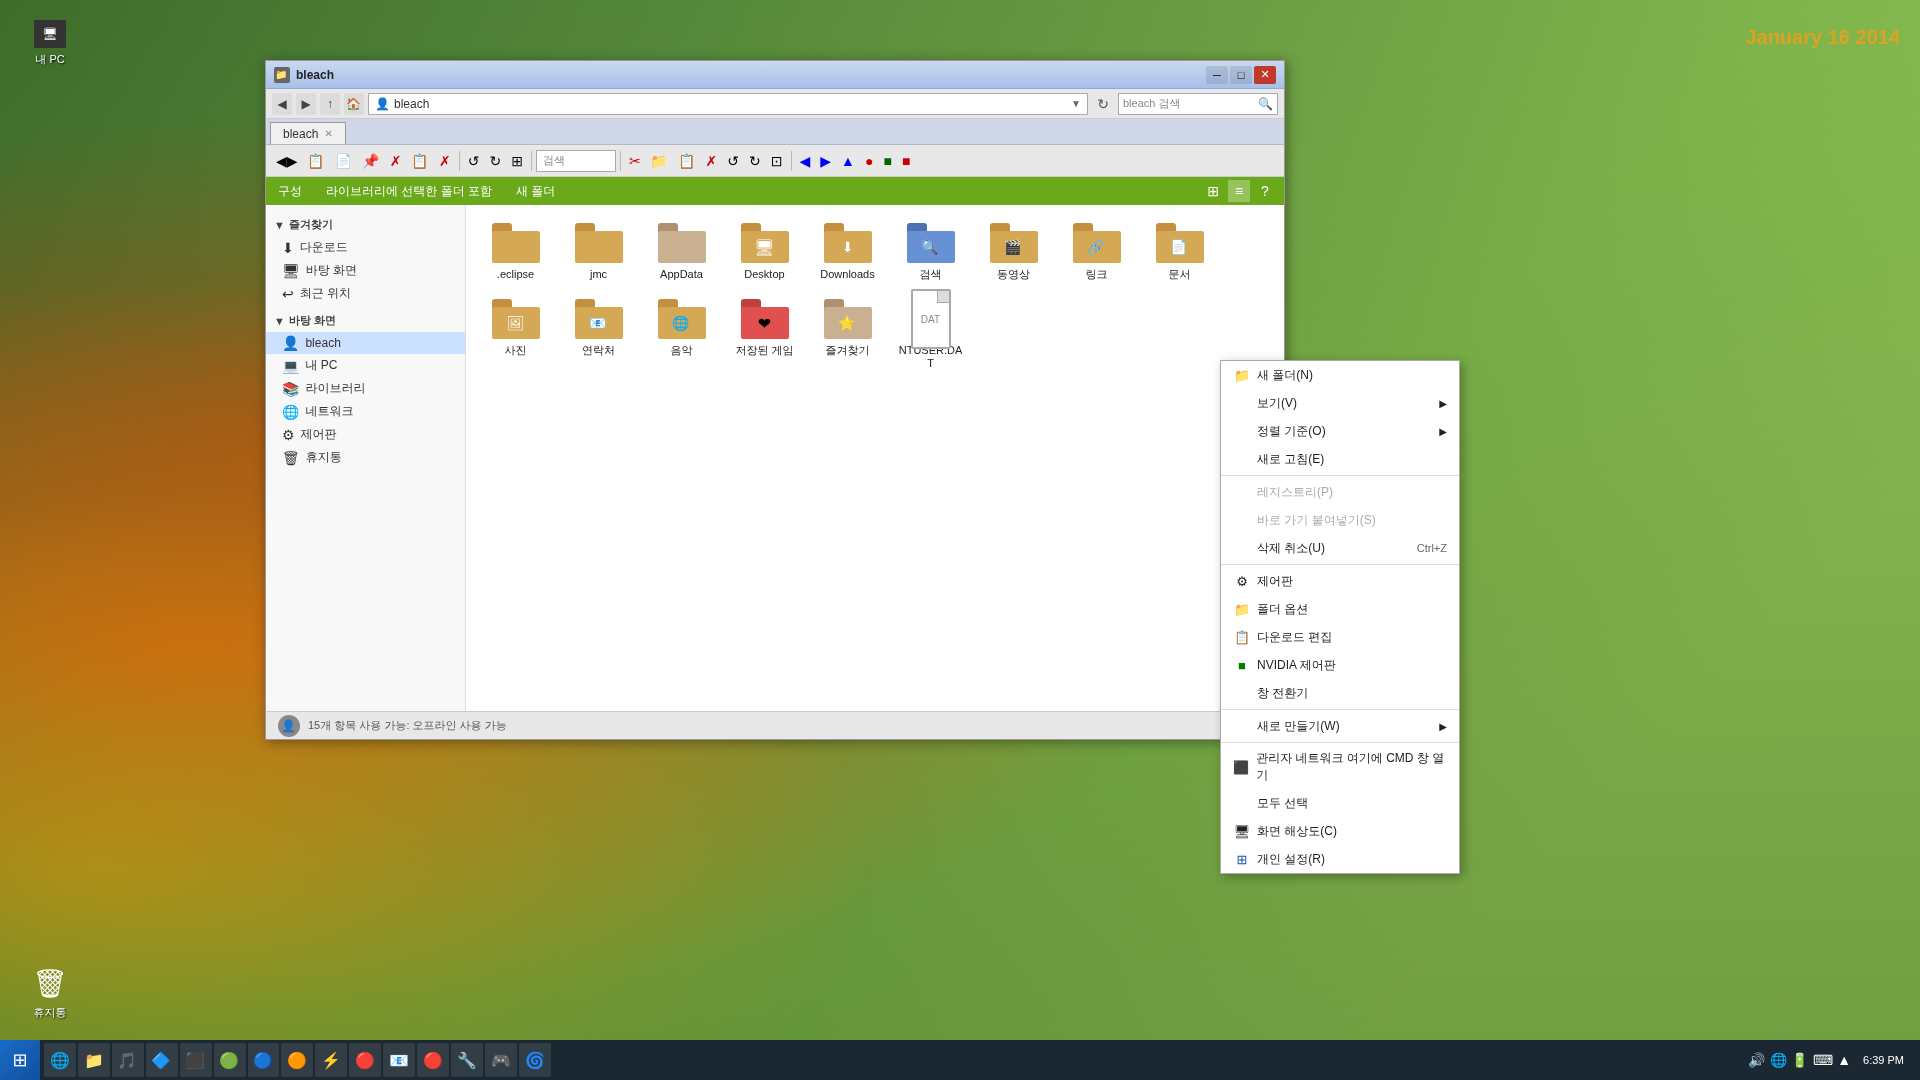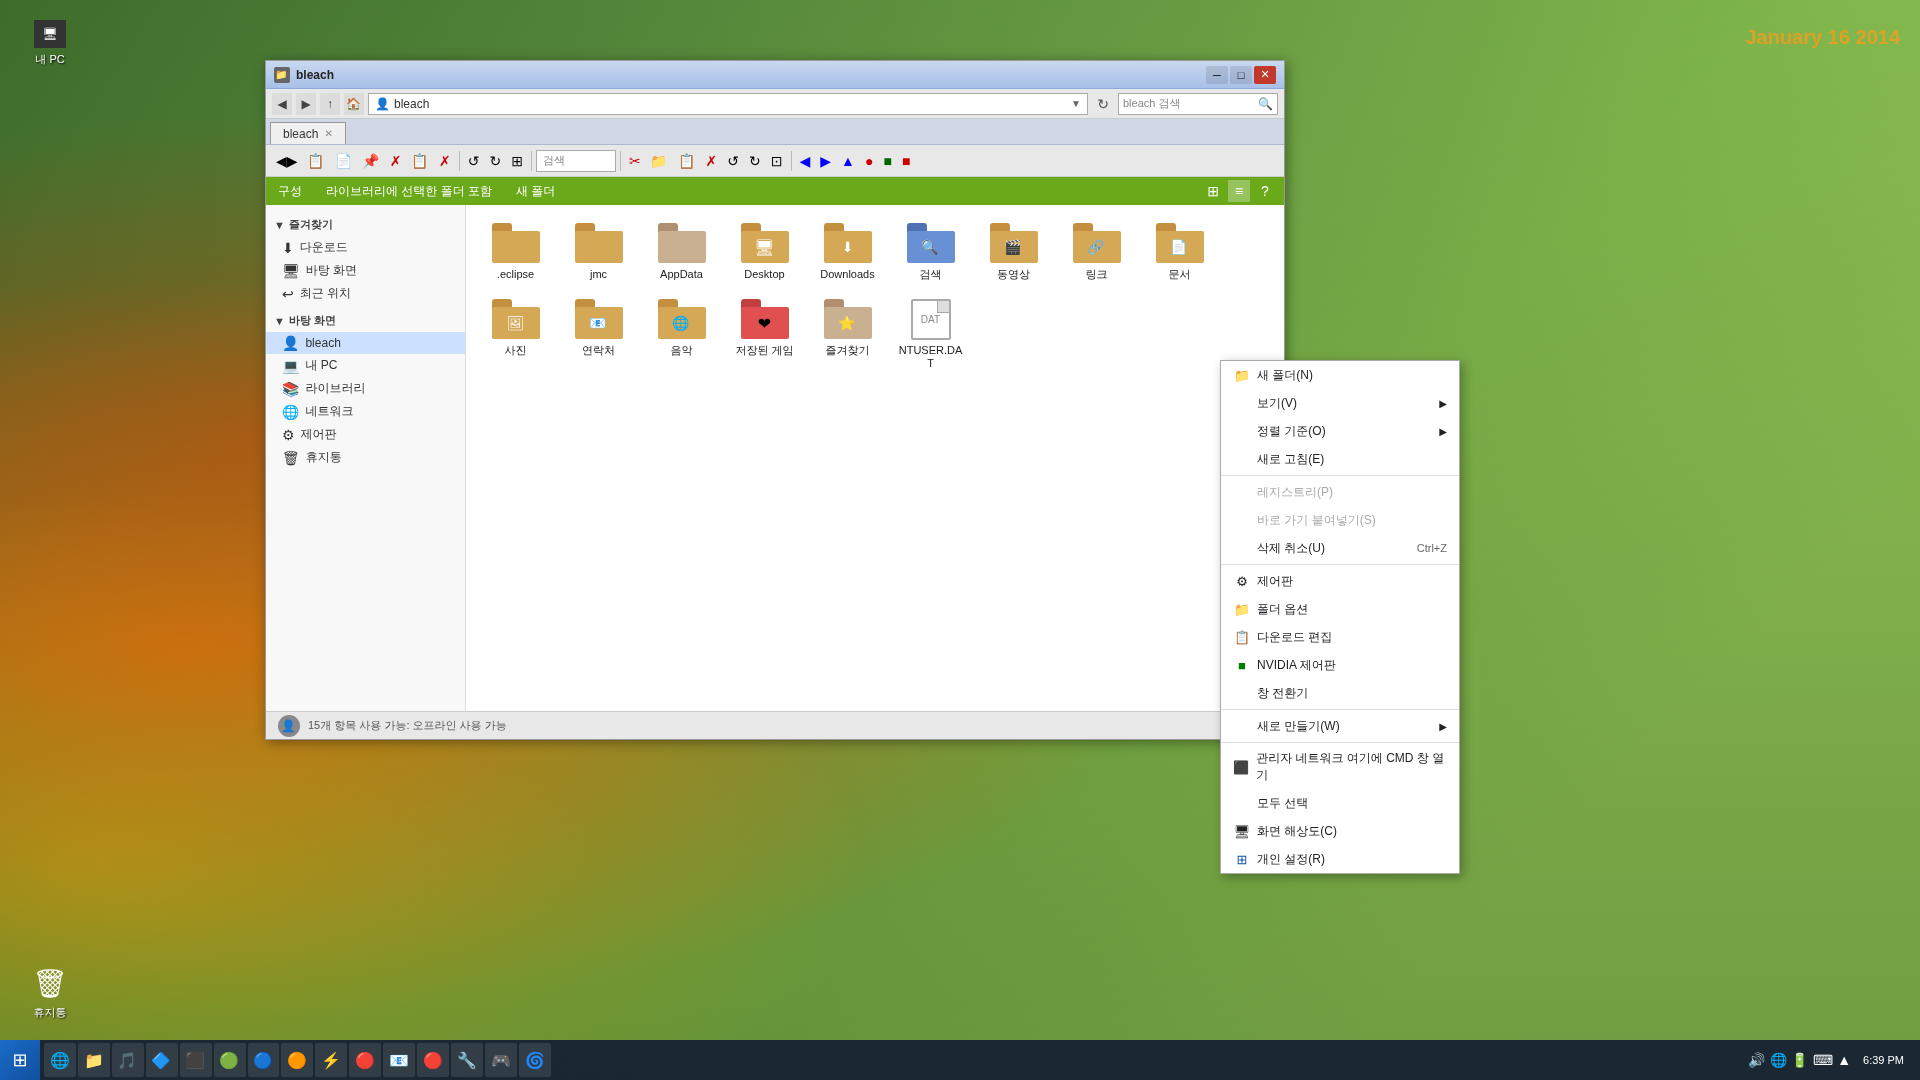--- a/index.html
+++ b/index.html
@@ -889,21 +889,21 @@
               <div class="folder-body folder-special" style="display:flex;align-items:center;justify-content:center;">
                 <span style="font-size:14px;">⭐</span>
               </div>
             </div>
           </div>
           <div class="file-name">즐겨찾기</div>
         </div>
 
         <div class="file-item">
           <div class="file-icon">
-            <div style="width:40px;height:41px;border:2px solid #aaa;background:white;display:flex;align-items:center;justify-content:center;font-size:10px;color:#888;text-align:center;border-radius:2px;position:relative;">
+            <div style="width:40px;height:60px;border:2px solid #aaa;background:white;display:flex;align-items:center;justify-content:center;font-size:10px;color:#888;text-align:center;border-radius:2px;position:relative;">
               <div style="position:absolute;top:0;right:0;width:12px;height:12px;background:#ddd;border-left:1px solid #aaa;border-bottom:1px solid #aaa;"></div>
               DAT
             </div>
           </div>
           <div class="file-name">NTUSER.DAT</div>
         </div>
       </div>
     </div>
 
     <div class="status-bar">

